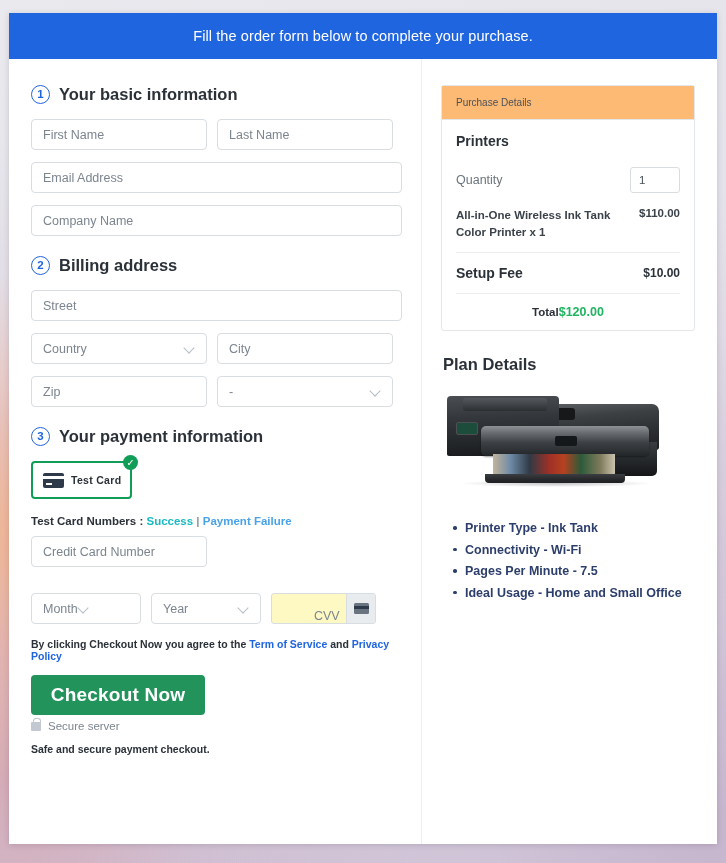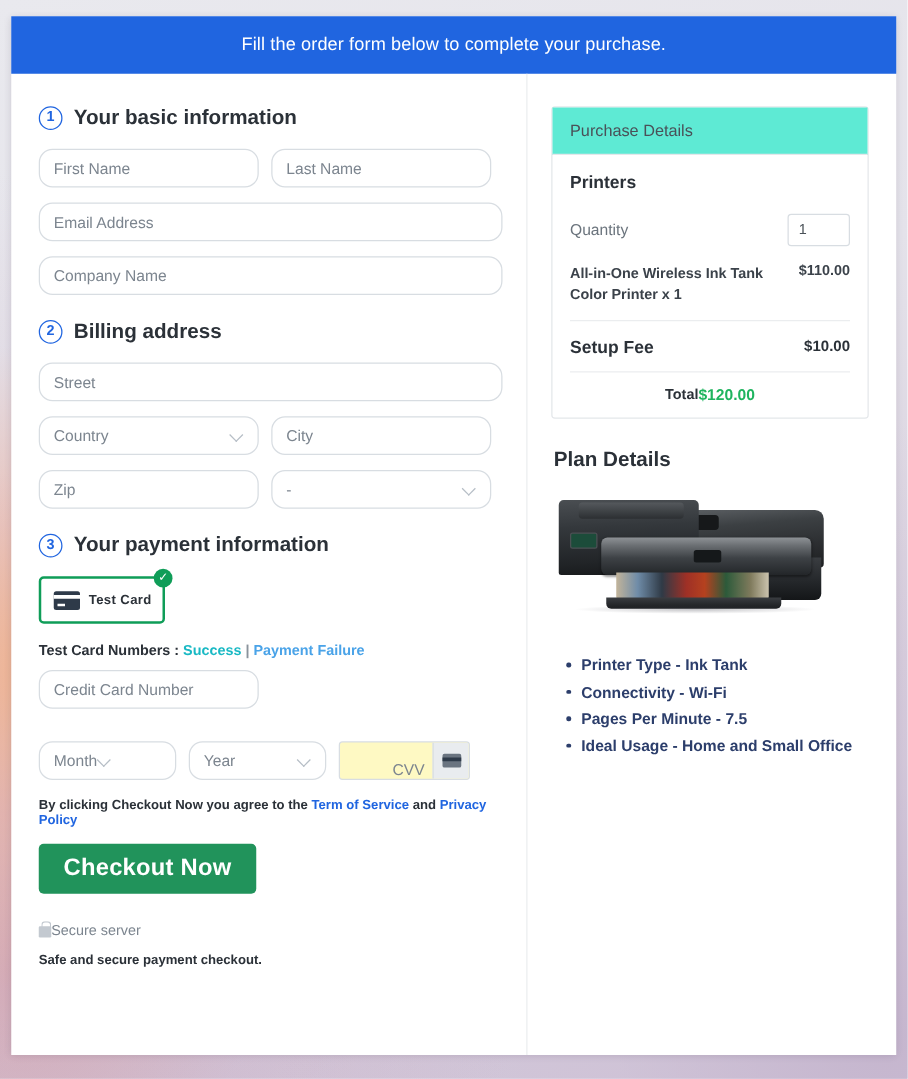--- a/index.html
+++ b/index.html
@@ -67,21 +67,21 @@
     font-size: 16.5px;
     color: #2b3138;
     font-weight: 600;
   }
 
   
   .row { display: flex; gap: 10px; margin-bottom: 12px; }
   .fld {
     height: 31px;
     border: 1px solid #d8dde2;
-    border-radius: 11px;
+    border-radius: 4px;
     background: #fff;
     display: flex; align-items: center;
     padding: 0 11px;
     font-size: 12.5px;
     color: #7c858f;
     position: relative;
   }
   .fld.full { width: 100%; }
   .fld.half { width: 176px; flex: 0 0 176px; }
   .fld.w-sel { width: 176px; flex: 0 0 176px; justify-content: space-between; }
@@ -213,22 +213,22 @@
     border-radius: 4px;
     font-size: 19px;
     font-weight: 700;
     font-family: "Liberation Sans", sans-serif;
     cursor: pointer;
     display: flex; align-items: center; justify-content: center;
     letter-spacing: .2px;
   }
 
   .secure-row {
-    display: flex; align-items: center; 
-    margin: 24px 0 11px 0;
+    display: flex; align-items: center; gap: 7px;
+    margin: 5px 0 11px 0;
     font-size: 11.5px;
     color: #7c858f;
   }
   .lock-ico {
     width: 10px; height: 9px;
     background: #c3c9d0;
     border-radius: 1px;
     position: relative;
     flex: 0 0 10px;
   }
@@ -247,24 +247,24 @@
   }
 
   
   .pd-box {
     border: 1px solid #e4e7ea;
     border-radius: 3px;
     background: #fff;
     margin-bottom: 24px;
   }
   .pd-head {
-    background: #5eead4;
+    background: #fdba74;
     border-bottom: 1px solid #e4e7ea;
     padding: 11px 14px;
-    font-size: 13px;
+    font-size: 10px;
     color: #4a5158;
   }
   .pd-body { padding: 13px 14px 11px 14px; }
   .pd-prod {
     font-size: 14px; font-weight: 700;
     color: #2b3138;
     margin-bottom: 18px;
   }
   .qty-row {
     display: flex; align-items: center; justify-content: space-between;

